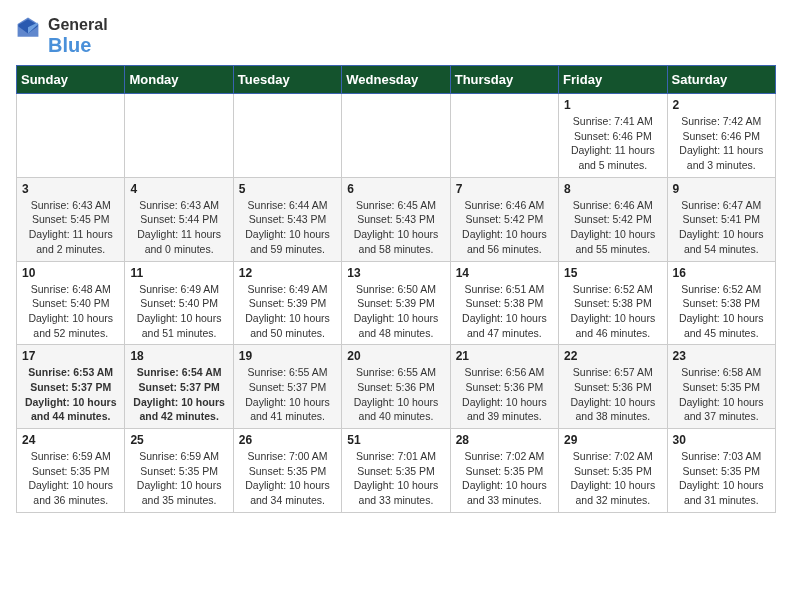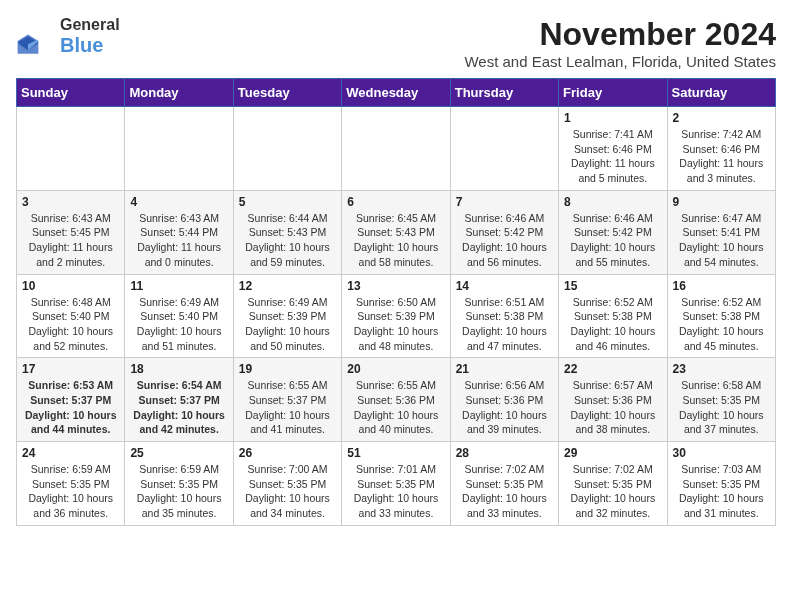--- a/index.html
+++ b/index.html
@@ -11,22 +11,22 @@
       padding: 16px;
     }
     .header-area {
       display: flex;
       justify-content: space-between;
       align-items: flex-start;
       margin-bottom: 8px;
     }
     .logo {
       display: flex;
-      align-items: flex-end;
-      gap: 20px;
+      align-items: flex-start;
+      gap: 8px;
     }
     .logo-text-general {
       font-size: 16px;
       font-weight: bold;
       color: #333;
     }
     .logo-text-blue {
       font-size: 20px;
       font-weight: bold;
       color: #4A90D9;
@@ -46,21 +46,21 @@
     .location-title {
       font-size: 15px;
       color: #444;
     }
     .calendar {
       width: 100%;
       border-collapse: collapse;
       border: 1px solid #ccc;
     }
     .calendar th {
-      background-color: #4c1d95;
+      background-color: #14532d;
       color: #fff;
       font-size: 13px;
       font-weight: bold;
       padding: 6px 4px;
       text-align: left;
       border: 1px solid #3a62b0;
     }
     .calendar td {
       vertical-align: top;
       border: 1px solid #ccc;
@@ -98,24 +98,20 @@
     <svg class="logo-icon" viewBox="0 0 30 30" xmlns="http://www.w3.org/2000/svg">
       <polygon points="15,2 28,10 28,26 15,26 2,26 2,10" fill="#4472C4" opacity="0.85"></polygon>
       <polygon points="15,4 27,11 27,13 15,22 3,13 3,11" fill="#2a5ab0"></polygon>
       <polygon points="15,14 27,8 27,11 15,22" fill="#6fa0e0"></polygon>
     </svg>
     <div>
       <span class="logo-text-general">General</span><br>
       <span class="logo-text-blue">Blue</span>
     </div>
   </div>
-  <div class="title-area">
-    <div class="month-title">November 2024</div>
-    <div class="location-title">West and East Lealman, Florida, United States</div>
-  </div>
 </div>
 
 <table class="calendar">
   <thead>
     <tr>
     <th>Sunday</th>
         <th>Monday</th>
         <th>Tuesday</th>
         <th>Wednesday</th>
         <th>Thursday</th>

